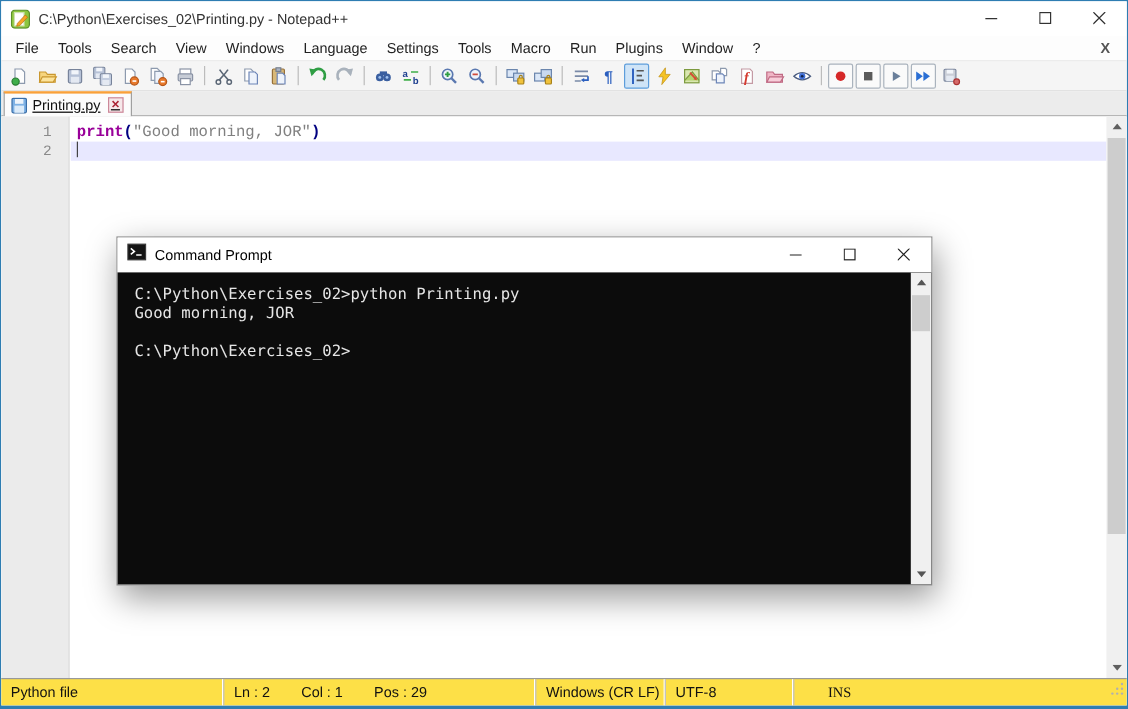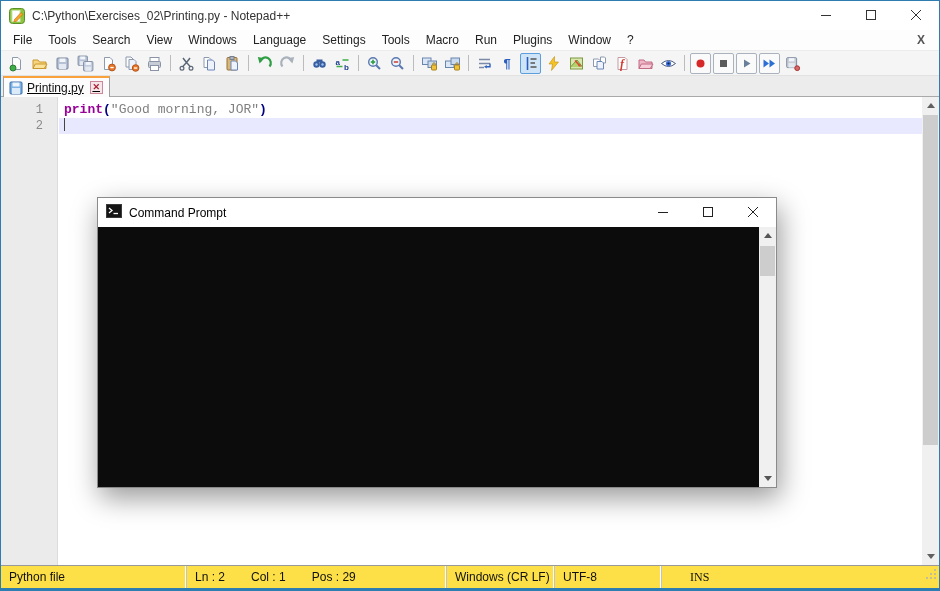--- a/index.html
+++ b/index.html
@@ -511,20 +511,26 @@
             </svg>
           </span>
         <span class="wc close">
             <svg width="11" height="11">
               <path d="M0 0 L10 10 M10 0 L0 10" stroke="#222" stroke-width="1"></path>
             </svg>
           </span>
       </span>
     </div>
     <div class="cmd-body">
+      <div id="term-lines">
+          <div class="term-line">C:\Python\Exercises_02&gt;python Printing.py</div>
+          <div class="term-line">Good morning, JOR</div>
+          <div class="term-line">&nbsp;</div>
+          <div class="term-line">C:\Python\Exercises_02&gt;</div>
+        </div>
       <div class="cmd-scroll">
         <span class="sb-arrow" style="top:0">
             <svg width="8" height="5">
               <polygon points="4,0 8,5 0,5" fill="#555"></polygon>
             </svg>
           </span>
         <span class="sb-thumb" style="top:19px; height:30px"></span>
         <span class="sb-arrow" style="bottom:0">
             <svg width="8" height="5">
               <polygon points="0,0 8,0 4,5" fill="#555"></polygon>

